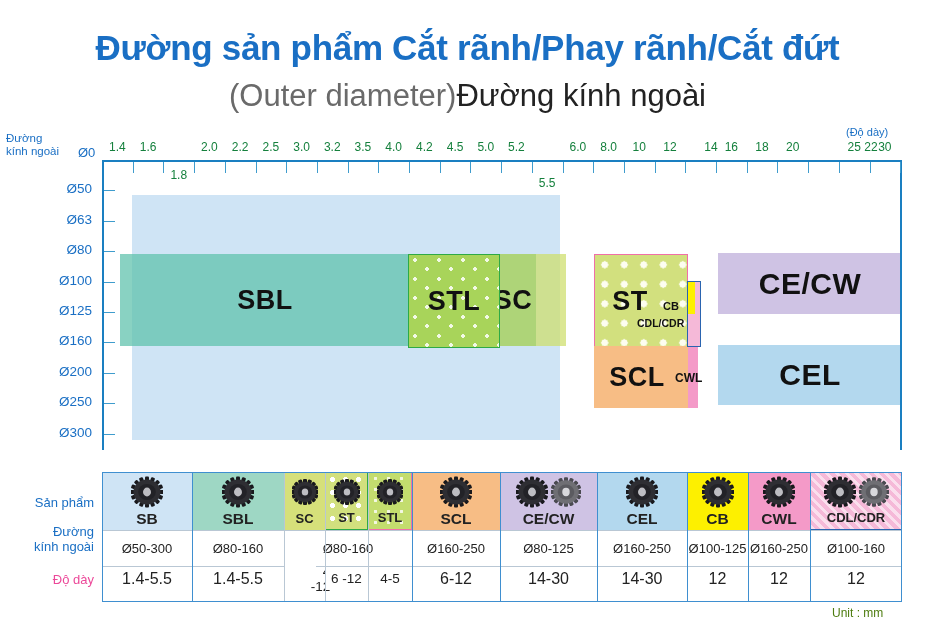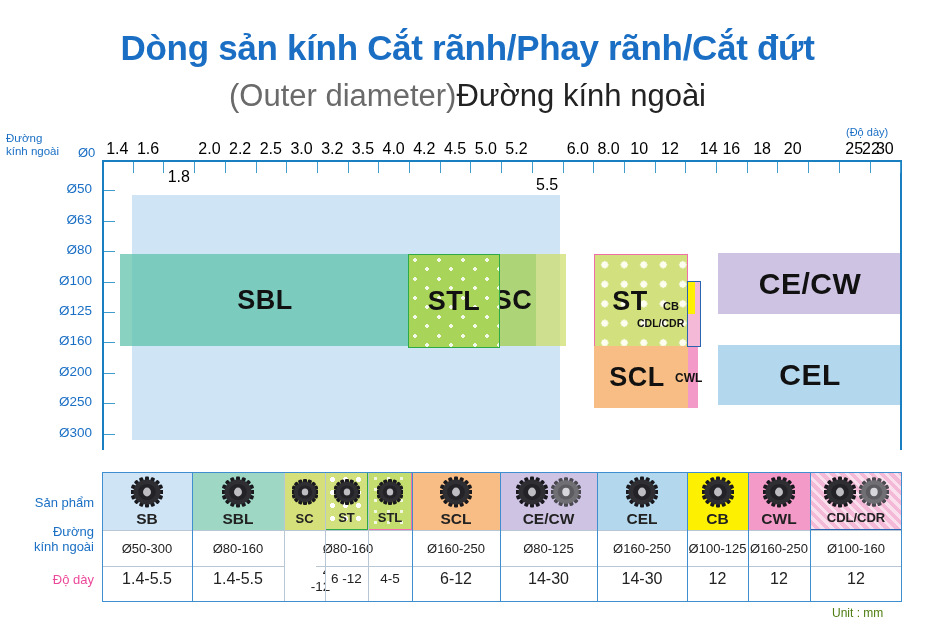--- a/index.html
+++ b/index.html
@@ -26,21 +26,21 @@
   #y-axis-title{
     left:6px;top:132px;width:78px;text-align:left;
     font-size:11.5px;line-height:13px;color:#1a6fc4;
   }
   #y-axis-zero{left:78px;top:145px;font-size:13px;color:#1a6fc4;}
   #x-axis-unit{
     left:846px;top:126px;font-size:11px;color:#1a6fc4;white-space:nowrap;
   }
 
   .xtick-label{
-    position:absolute;top:140px;font-size:16px;color:#000000;
+    position:absolute;top:140px;font-size:12px;color:#15803d;
     text-align:center;width:34px;font-weight:500;
   }
   .ytick-label{
     position:absolute;font-size:13.5px;color:#1a6fc4;
     text-align:right;width:60px;
   }
 
   
   #chart-frame{left:102px;top:160px;width:800px;height:290px;}
   #chart-frame .axis-top{
@@ -125,21 +125,21 @@
   #row-label-od{left:6px;top:524px;width:88px;text-align:right;font-size:13px;color:#1a6fc4;line-height:15px;}
   #row-label-th{left:6px;top:572px;width:88px;text-align:right;font-size:13px;color:#ec4899;}
   #unit-note{left:832px;top:606px;font-size:12px;color:#4d7c0f;}
 
   
   .cutter{display:block;}
 </style>
 </head>
 <body>
 
-<div class="abs" id="title-main">Dòng sản kính Cắt rãnh/Phay rãnh/Cắt đứt</div>
+<div class="abs" id="title-main">Đường sản phẩm Cắt rãnh/Phay rãnh/Cắt đứt</div>
 <div class="abs" id="title-sub"><span class="en">(Outer diameter)</span><span class="vi">Đường kính ngoài</span></div>
 
 <div class="abs" id="y-axis-title">
   <div>Đường</div>
   <div>kính ngoài</div>
 </div>
 <div class="abs" id="y-axis-zero">Ø0</div>
 <div class="abs" id="x-axis-unit">(Độ dày)</div>
 
 <div class="abs" id="watermark">SB</div>

